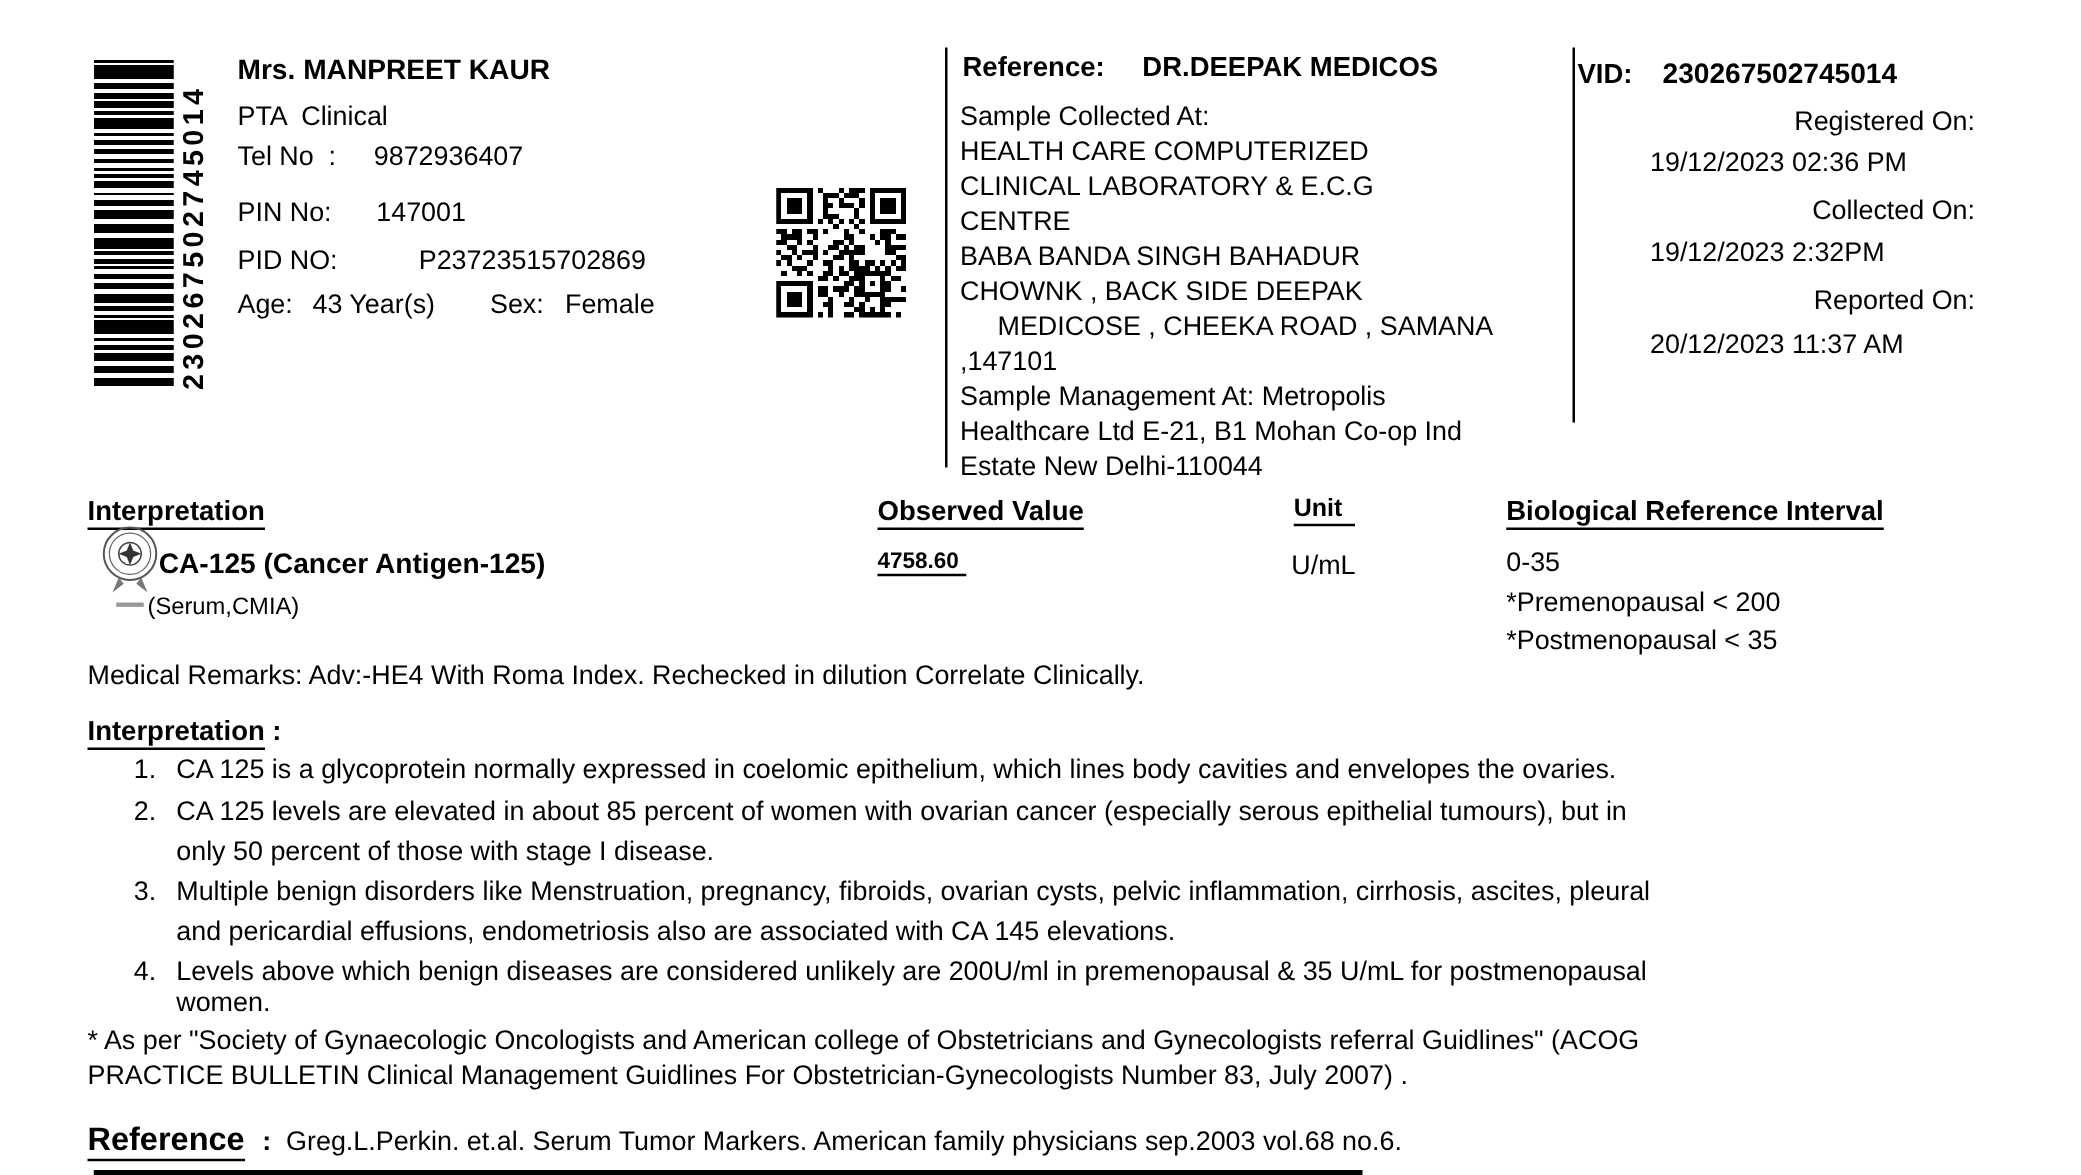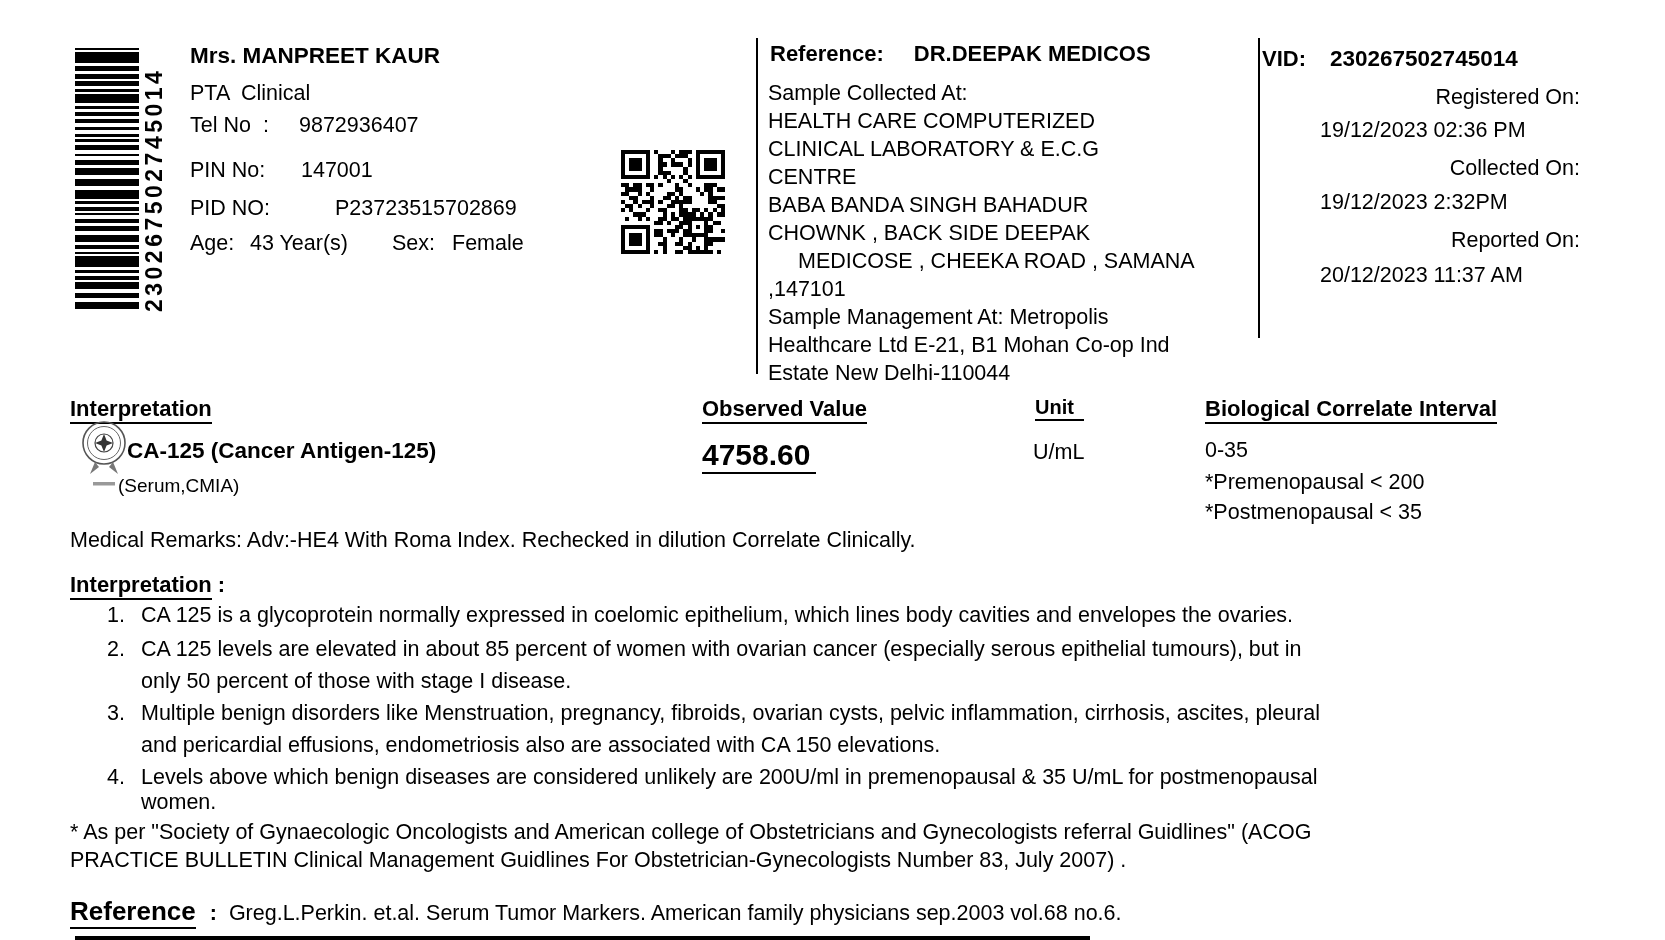--- a/index.html
+++ b/index.html
@@ -303,36 +303,36 @@
 <div class="a t" style="right:85px;top:85px">Registered On:</div>
 <div class="a t" style="left:1320px;top:118px">19/12/2023 02:36 PM</div>
 <div class="a t" style="right:85px;top:156px">Collected On:</div>
 <div class="a t" style="left:1320px;top:190px">19/12/2023 2:32PM</div>
 <div class="a t" style="right:85px;top:228px">Reported On:</div>
 <div class="a t" style="left:1320px;top:263px">20/12/2023 11:37 AM</div>
 
 <div class="a b" style="left:70px;top:396px;font-size:22px"><span class="u">Interpretation</span></div>
 <div class="a b" style="left:702px;top:396px;font-size:22px"><span class="u">Observed Value</span></div>
 <div class="a b" style="left:1035px;top:396px;font-size:20px"><span class="u" style="padding-right:10px">Unit</span></div>
-<div class="a b" style="left:1205px;top:396px;font-size:22px"><span class="u">Biological Correlate Interval</span></div>
+<div class="a b" style="left:1205px;top:396px;font-size:22px"><span class="u">Biological Reference Interval</span></div>
 
 <svg class="a" style="left:76px;top:416px" width="56" height="80" viewBox="0 0 56 80">
   <circle cx="28" cy="27" r="21" fill="none" stroke="#555" stroke-width="1.6"></circle>
   <circle cx="28" cy="27" r="16.5" fill="none" stroke="#666" stroke-width="1"></circle>
   <circle cx="28" cy="27" r="9" fill="none" stroke="#444" stroke-width="1.2"></circle>
   <path d="M28 18 l2.6 6.4 6.4 2.6 -6.4 2.6 -2.6 6.4 -2.6 -6.4 -6.4 -2.6 6.4 -2.6 z" fill="#333"></path>
   <path d="M19 46 l-5 12 9 -7 z" fill="#777"></path>
   <path d="M37 46 l5 12 -9 -7 z" fill="#777"></path>
   <rect x="17" y="66" width="22" height="3.5" fill="#999"></rect>
 </svg>
 
 <div class="a b" style="left:127px;top:438px;font-size:22.5px">CA-125 (Cancer Antigen-125)</div>
 <div class="a" style="left:118px;top:475px;font-size:19px">(Serum,CMIA)</div>
 
-<div class="a b" style="left:702px;top:438px;font-size:30px"><span class="u" style="padding-right:6px">4758.60</span></div>
+<div class="a b" style="left:702px;top:438px;font-size:18px"><span class="u" style="padding-right:6px">4758.60</span></div>
 
 <div class="a t" style="left:1033px;top:440px">U/mL</div>
 
 <div class="a t" style="left:1205px;top:438px">0-35</div>
 <div class="a t" style="left:1205px;top:470px">*Premenopausal &lt; 200</div>
 <div class="a t" style="left:1205px;top:500px">*Postmenopausal &lt; 35</div>
 
 <div class="a t" style="left:70px;top:528px">Medical Remarks: Adv:-HE4 With Roma Index. Rechecked in dilution Correlate Clinically.</div>
 
 <div class="a" style="left:70px;top:572px;font-size:22px">
@@ -341,21 +341,21 @@
 
 <div class="a t" style="left:93px;top:603px;width:32px;text-align:right">1.</div>
 <div class="a t" style="left:141px;top:603px">CA 125 is a glycoprotein normally expressed in coelomic epithelium, which lines body cavities and envelopes the ovaries.</div>
 
 <div class="a t" style="left:93px;top:637px;width:32px;text-align:right">2.</div>
 <div class="a t" style="left:141px;top:637px">CA 125 levels are elevated in about 85 percent of women with ovarian cancer (especially serous epithelial tumours), but in</div>
 <div class="a t" style="left:141px;top:669px">only 50 percent of those with stage I disease.</div>
 
 <div class="a t" style="left:93px;top:701px;width:32px;text-align:right">3.</div>
 <div class="a t" style="left:141px;top:701px">Multiple benign disorders like Menstruation, pregnancy, fibroids, ovarian cysts, pelvic inflammation, cirrhosis, ascites, pleural</div>
-<div class="a t" style="left:141px;top:733px">and pericardial effusions, endometriosis also are associated with CA 150 elevations.</div>
+<div class="a t" style="left:141px;top:733px">and pericardial effusions, endometriosis also are associated with CA 145 elevations.</div>
 
 <div class="a t" style="left:93px;top:765px;width:32px;text-align:right">4.</div>
 <div class="a t" style="left:141px;top:765px">Levels above which benign diseases are considered unlikely are 200U/ml in premenopausal &amp; 35 U/mL for postmenopausal</div>
 <div class="a t" style="left:141px;top:790px">women.</div>
 
 <div class="a t" style="left:70px;top:820px">* As per "Society of Gynaecologic Oncologists and American college of Obstetricians and Gynecologists referral Guidlines" (ACOG</div>
 <div class="a t" style="left:70px;top:848px">PRACTICE BULLETIN Clinical Management Guidlines For Obstetrician-Gynecologists Number 83, July 2007) .</div>
 
 <div class="a" style="left:70px;top:896px;font-size:21.5px">
   <span class="b u" style="font-size:26px">Reference</span>

